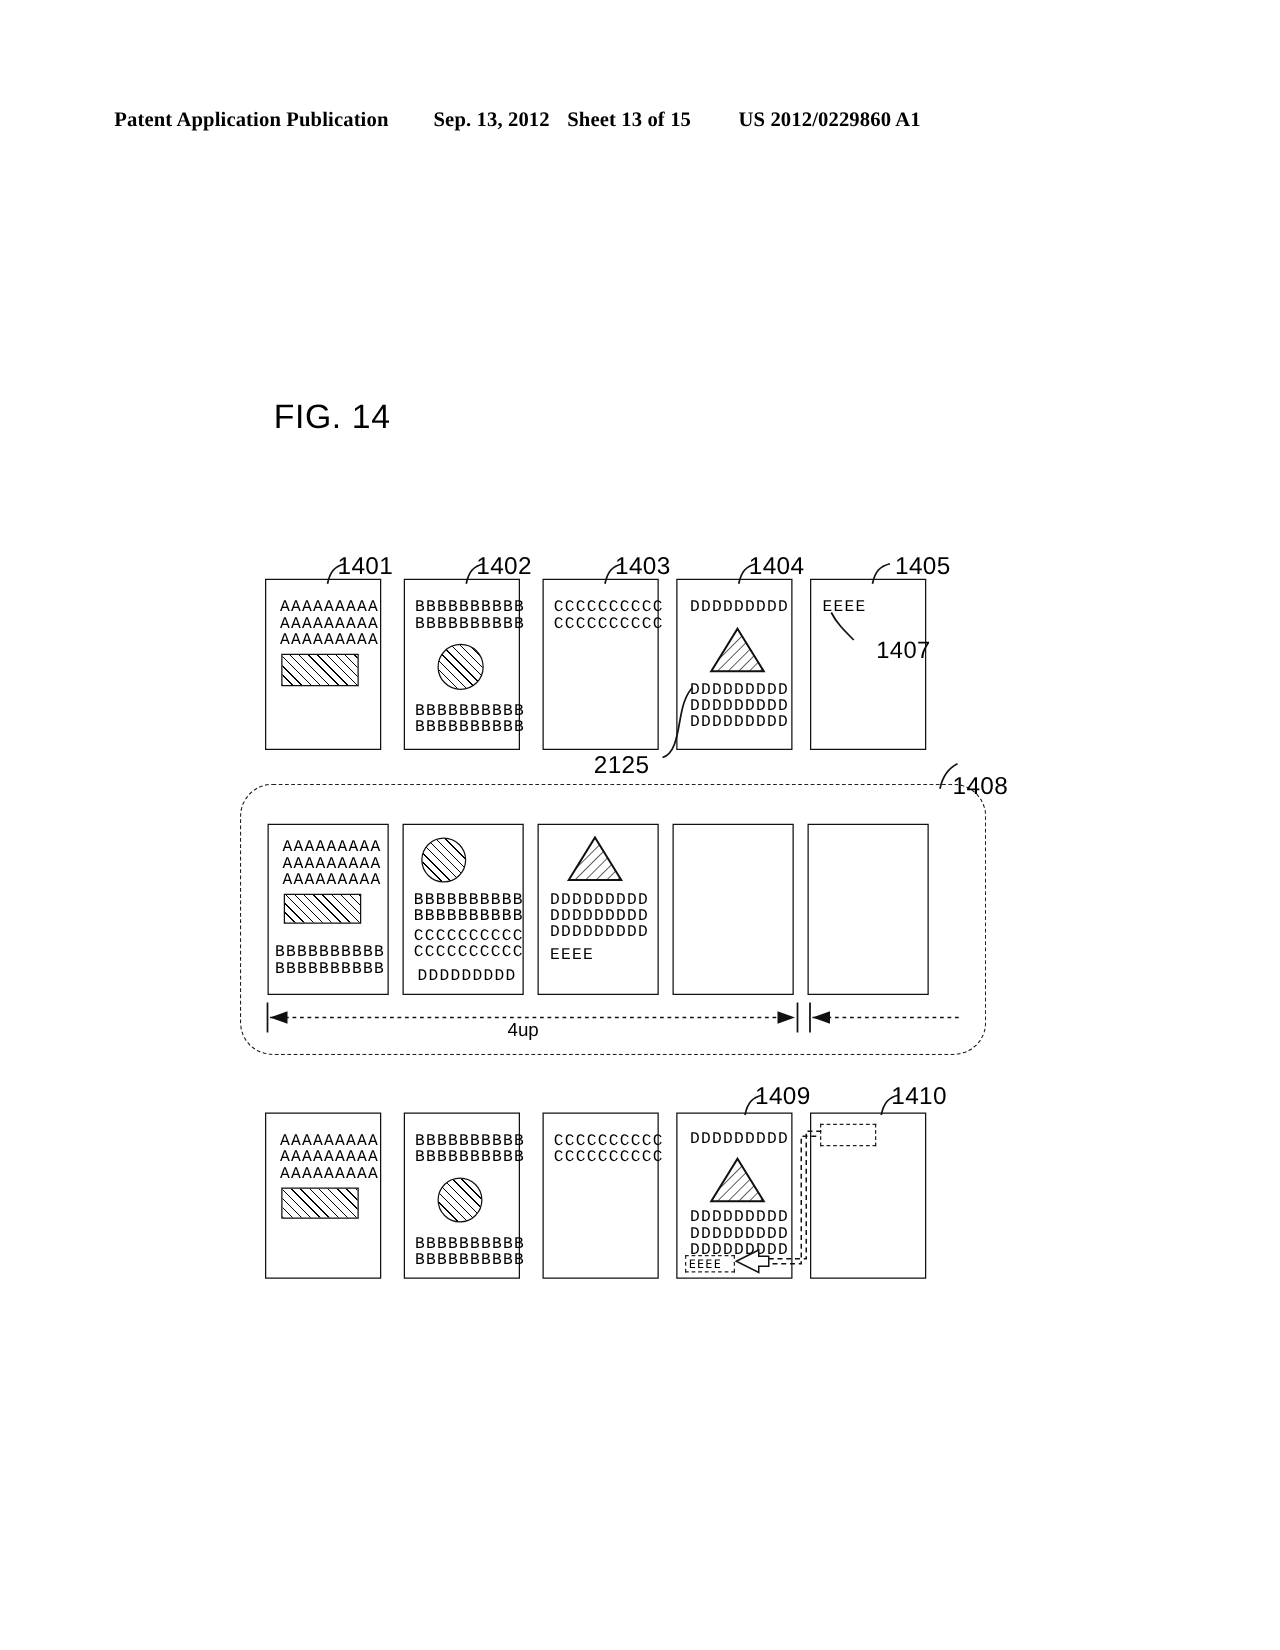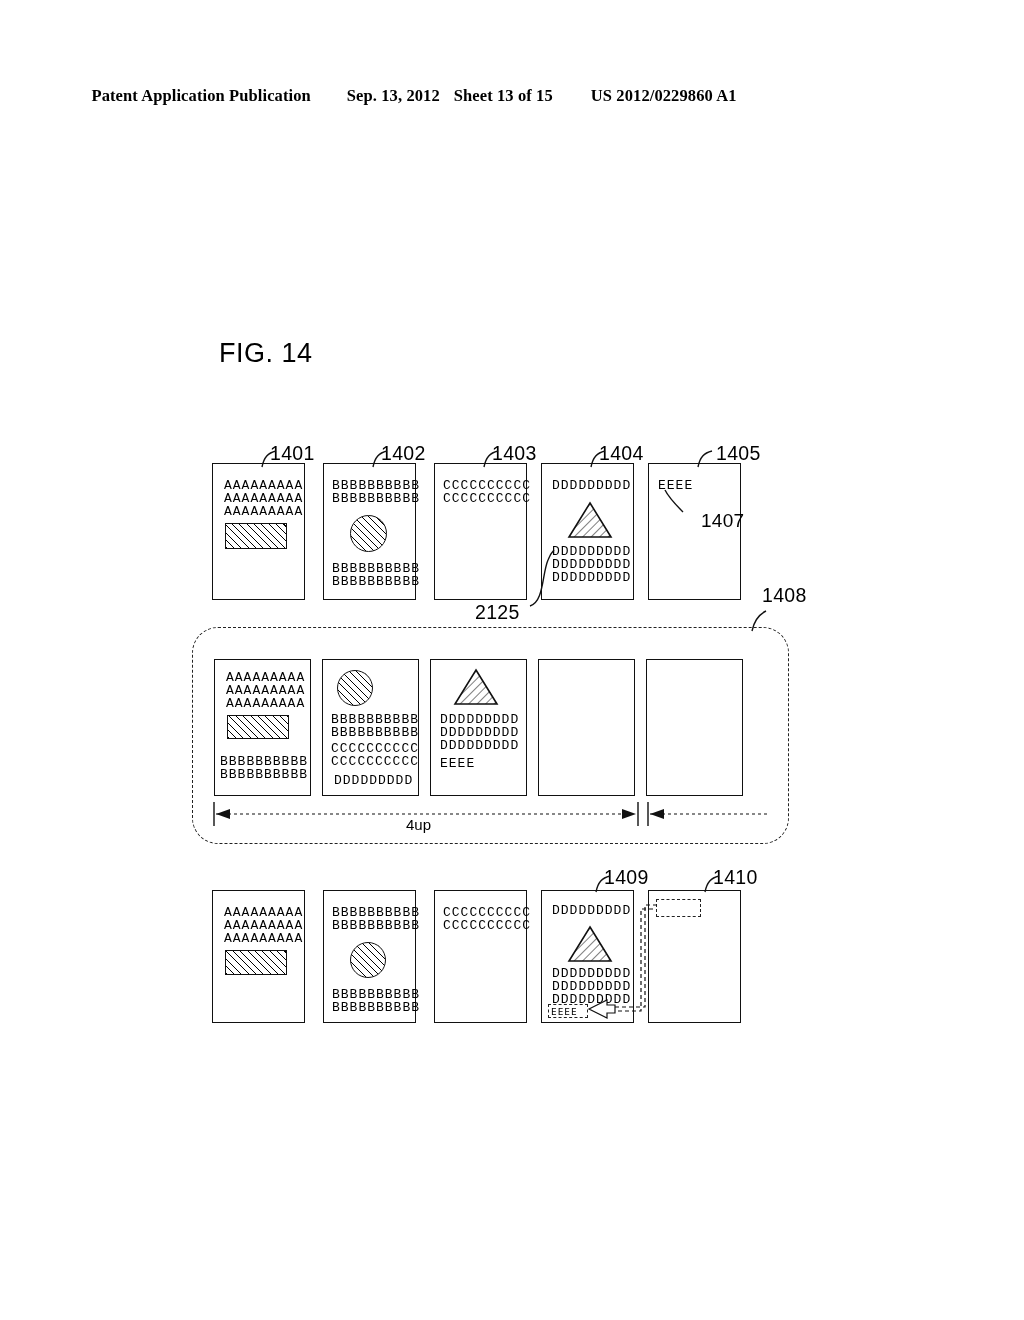--- a/index.html
+++ b/index.html
@@ -26,21 +26,20 @@
   .hdr span{display:inline-block;vertical-align:baseline;}
   .hdr .gapA{width:36px;display:inline-block;}
   .hdr .gapB{width:14px;display:inline-block;}
   .hdr .gapC{width:38px;display:inline-block;}
 
   
   .figtitle{
     position:absolute;left:219px;top:318px;
     font-size:27px;font-weight:normal;letter-spacing:.5px;
     font-family:"Liberation Sans", sans-serif;
-    margin-top:20px;
   }
 
   
   .page{
     position:absolute;
     border:1.6px solid #111;
     background:#fff;
     box-sizing:border-box;
   }
   .ptxt{
@@ -197,21 +196,21 @@
   <svg class="leadsvg" style="left:694px;top:447px;width:30px;height:22px;">
     <path d="M4,20 C6,10 10,6 18,4" stroke="#111" stroke-width="1.4" fill="none"></path>
   </svg>
 
   <div class="ref" style="left:475px;top:601px;">2125</div>
   <svg class="leadsvg" style="left:528px;top:548px;width:40px;height:62px;">
     <path d="M2,58 C16,54 14,26 20,12 C22,7 24,4 26,2" stroke="#111" stroke-width="1.4" fill="none"></path>
   </svg>
 
   <div class="group1408" style="left:192px;top:627px;width:597px;height:217px;"></div>
-  <div class="ref" style="left:762px;top:584px;">1408</div>
+  <div class="ref" style="left:762px;top:618px;">1408</div>
   <svg class="leadsvg" style="left:748px;top:607px;width:30px;height:26px;">
     <path d="M4,24 C6,14 10,8 18,4" stroke="#111" stroke-width="1.4" fill="none"></path>
   </svg>
 
   <div class="page" style="left:214px;top:659px;width:97px;height:137px;">
     <div class="ptxt" style="left:11px;top:11px;">AAAAAAAAA</div>
     <div class="ptxt" style="left:11px;top:24px;">AAAAAAAAA</div>
     <div class="ptxt" style="left:11px;top:37px;">AAAAAAAAA</div>
     <div class="hatch-rect" style="left:12px;top:55px;width:62px;height:24px;"></div>
     <div class="ptxt" style="left:5px;top:95px;">BBBBBBBBBB</div>

